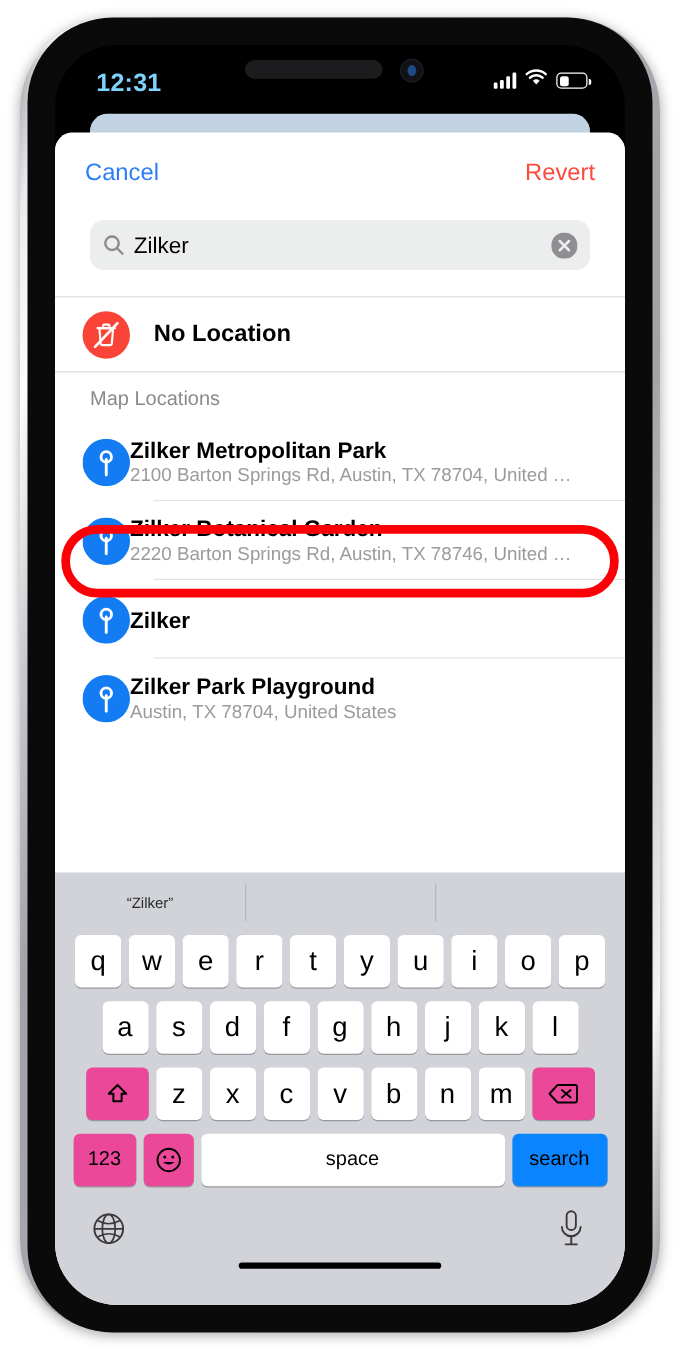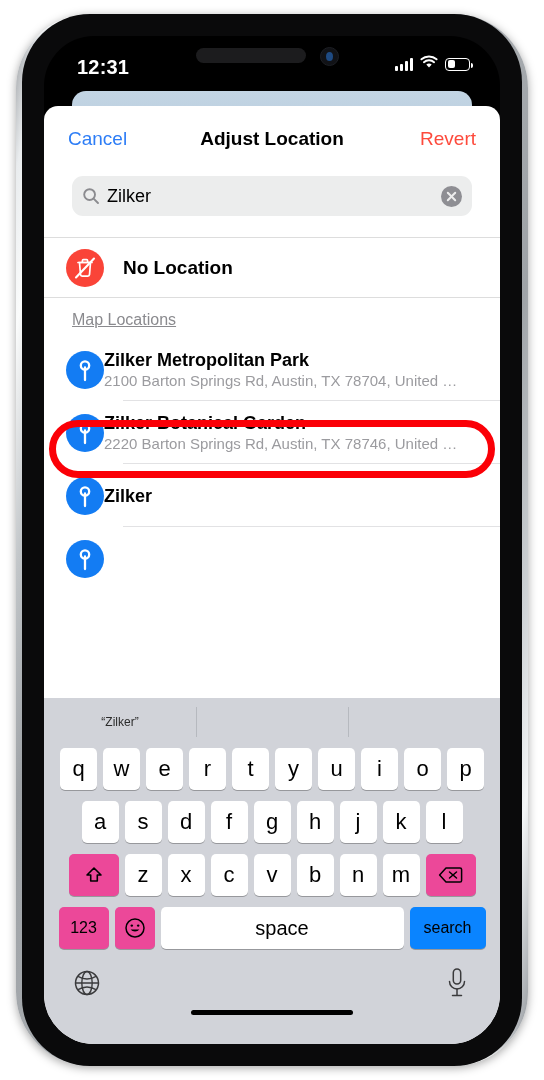--- a/index.html
+++ b/index.html
@@ -64,21 +64,21 @@
     overflow: hidden;
     background: #000000;
   }
 
   
   #status-bar {
     position: absolute;
     top: 0; left: 0;
     width: 456px;
     height: 62px;
-    color: #ffffff;
+    color: #7dd3fc;
   }
   #status-time {
     position: absolute;
     left: 33px;
     top: 20px;
     font-size: 20px;
     font-weight: bold;
     letter-spacing: 0.2px;
   }
   #status-right {
@@ -261,21 +261,20 @@
     font-weight: bold;
     color: #000;
   }
 
   #section-header {
     position: absolute;
     left: 28px;
     top: 205px;
     font-size: 16px;
     color: #8a8a8e;
-    text-decoration: underline;
   }
 
   #results {
     position: absolute;
     left: 0;
     top: 232px;
     width: 456px;
   }
   .result-row {
     position: relative;
@@ -389,21 +388,21 @@
     background: #ec4899;
     box-shadow: 0 1px 0 rgba(0,0,0,0.28);
   }
   #row-1 { padding-top: 2px; }
   #row-2 { }
   #row-3 { }
   #row-4 { }
   .key.wide-mod { width: 50px; }
   .key.num { width: 50px; font-size: 16px; }
   .key.emoji { width: 40px; font-size: 19px; }
-  .key.space { width: 243px; font-size: 20px; }
+  .key.space { width: 243px; font-size: 16px; }
   .key.search {
     width: 76px;
     background: #0a84ff;
     color: #000000;
     font-size: 16px;
   }
   #row-2 { padding-left: 0; }
 
   #kb-bottom {
     position: relative;
@@ -468,21 +467,20 @@
       </span>
     </div>
   </div>
 
   <div id="back-card"></div>
 
   <div id="sheet">
 
     <div id="nav-bar">
       <div id="nav-cancel">Cancel</div>
-      <div id="nav-title">Adjust Location</div>
       <div id="nav-revert">Revert</div>
     </div>
 
     <div id="search-wrap">
       <div id="search-field">
         <span id="search-icon">
           <svg width="18" height="18" viewBox="0 0 18 18">
             <circle cx="7.6" cy="7.6" r="5.4" stroke="#8b8b8f" stroke-width="1.9" fill="none"></circle>
             <line x1="11.6" y1="11.6" x2="16" y2="16" stroke="#8b8b8f" stroke-width="1.9" stroke-linecap="round"></line>
           </svg>
@@ -566,20 +564,24 @@
 
 
       <div class="result-row">
         <span class="pin-icon">
           <svg width="38" height="38" viewBox="0 0 38 38">
             <circle cx="19" cy="19" r="19" fill="#137cf3"></circle>
             <circle cx="19" cy="14.5" r="4.2" fill="none" stroke="#fff" stroke-width="2.3"></circle>
             <line x1="19" y1="16.5" x2="19" y2="29" stroke="#fff" stroke-width="2.3" stroke-linecap="round"></line>
           </svg>
         </span>
+        <span class="result-text">
+          <span class="result-title">Zilker Park Playground</span>
+          <span class="result-sub" style="display:block">Austin, TX  78704, United States</span>
+        </span>
       </div>
 
     </div>
 
     <div id="highlight-oval"></div>
 
     <div id="keyboard">
 
       <div id="predictive-bar">
         <div class="pred-slot" id="pred-0">“Zilker”</div>

